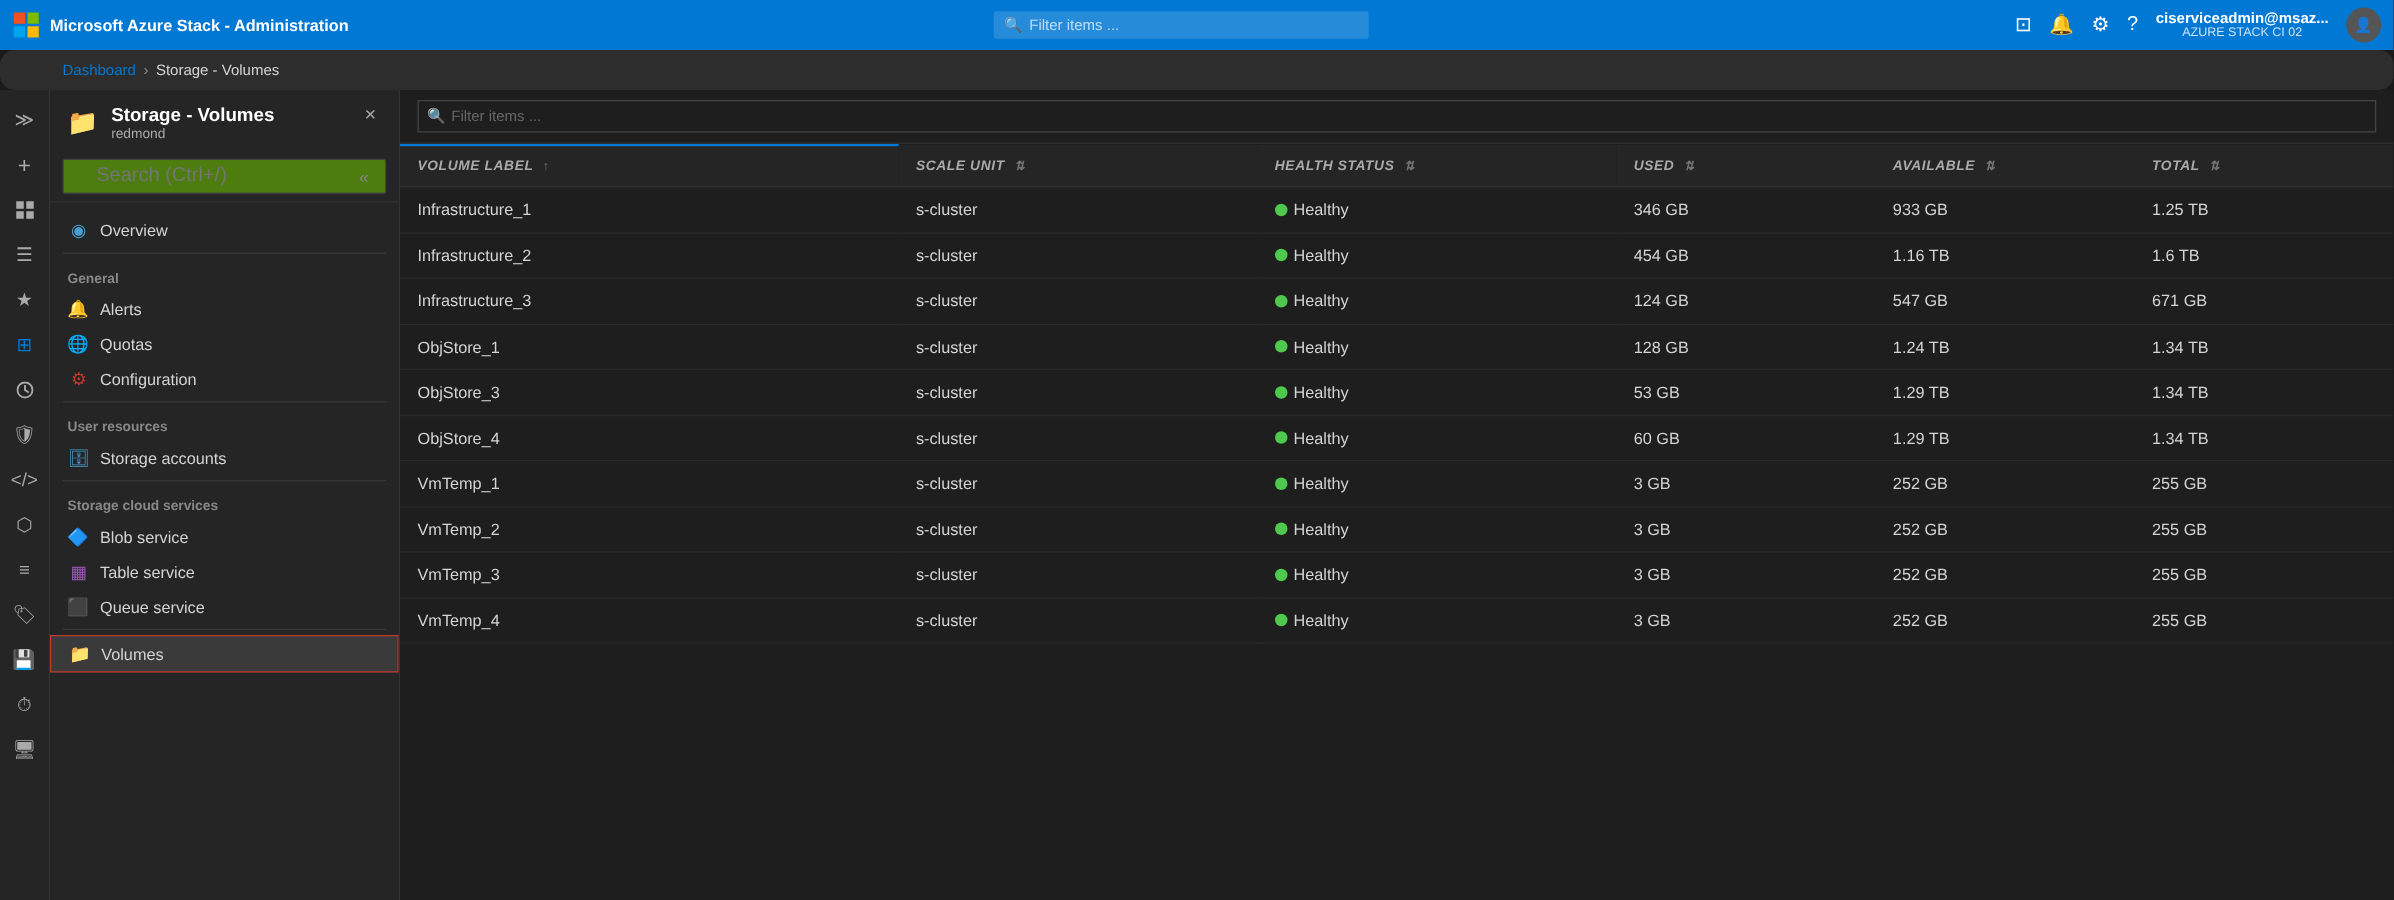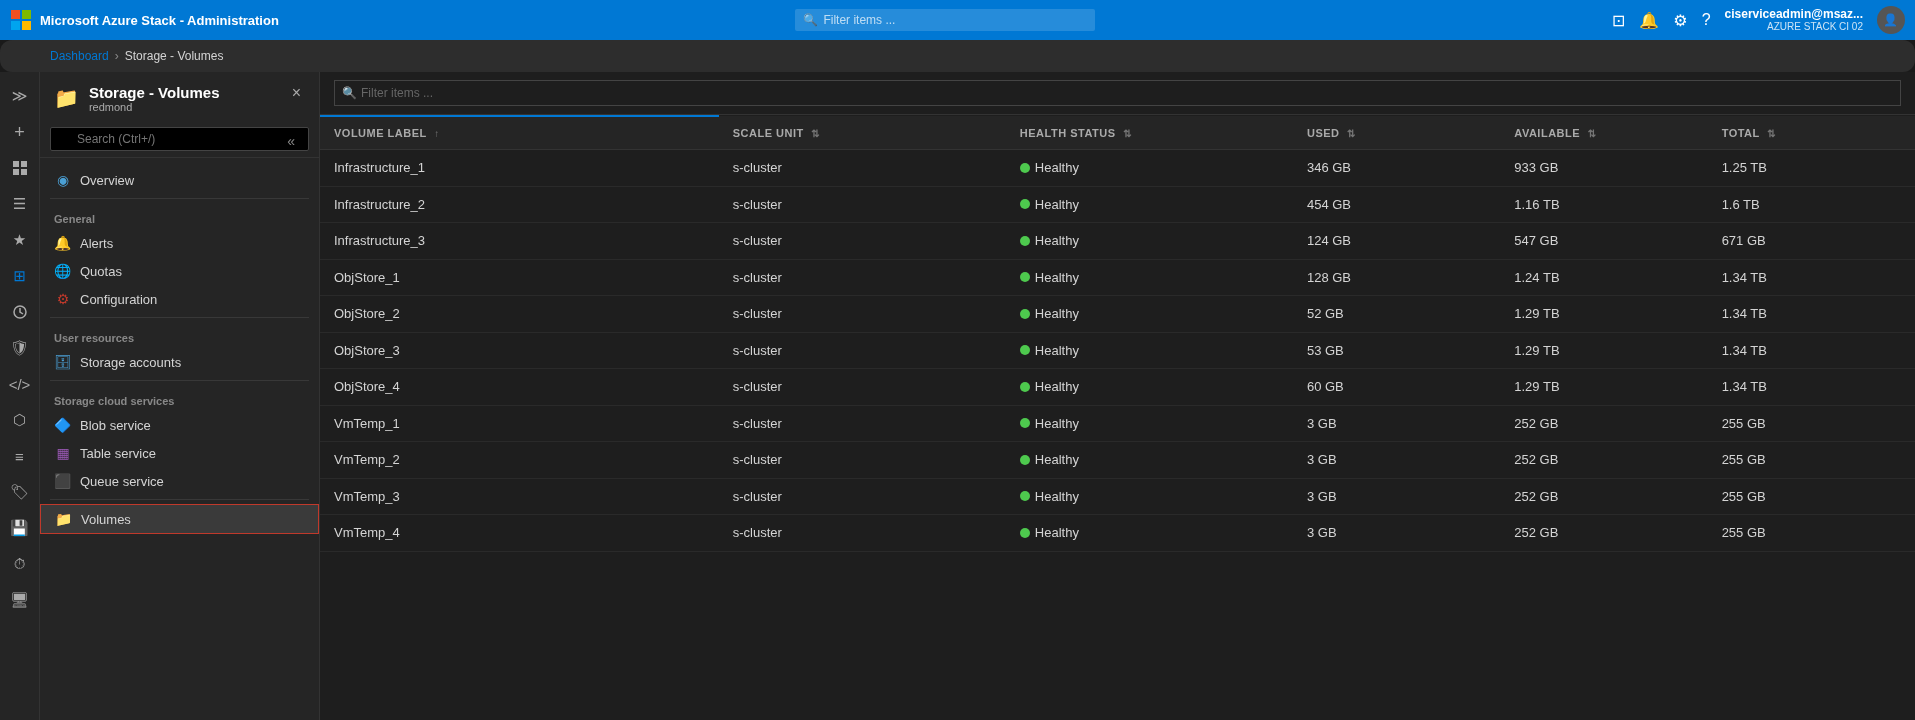--- a/index.html
+++ b/index.html
@@ -63,21 +63,21 @@
       font-size: 12px;
     }
     .topbar-icon {
       color: #fff;
       font-size: 16px;
       cursor: pointer;
     }
     .user-info {
       display: flex;
       flex-direction: column;
-      align-items: flex-end;
+      align-items: center;
       font-size: 11px;
       color: #fff;
       line-height: 1.2;
     }
     .user-info .username { font-weight: 600; font-size: 12px; }
     .user-info .stack-name { font-size: 10px; opacity: 0.8; }
     .avatar {
       width: 28px; height: 28px;
       background: #555;
       border-radius: 50%;
@@ -171,25 +171,25 @@
       font-size: 16px;
       cursor: pointer;
       padding: 0 4px;
     }
     .sidebar-search-wrap {
       padding: 6px 10px;
       border-bottom: 1px solid #333;
     }
     .sidebar-search {
       width: 100%;
-      background: #000000;
+      background: #4d7c0f;
       border: 1px solid #444;
       color: #d4d4d4;
       padding: 4px 8px 4px 26px;
-      font-size: 12px;
+      font-size: 16px;
       outline: none;
       border-radius: 2px;
       position: relative;
     }
     .sidebar-search-container {
       position: relative;
     }
     .sidebar-search-icon {
       position: absolute;
       left: 8px;
@@ -304,20 +304,21 @@
       padding: 10px 14px;
       text-align: left;
       font-size: 11px;
       font-weight: 600;
       color: #aaa;
       text-transform: uppercase;
       letter-spacing: 0.5px;
       border-bottom: 1px solid #333;
       white-space: nowrap;
       cursor: pointer;
+      font-style: italic;
     }
     thead th:first-child {
       border-top: 2px solid #0078d4;
     }
     thead th .sort-icon {
       margin-left: 4px;
       opacity: 0.6;
       font-size: 10px;
     }
     tbody tr {
@@ -555,28 +556,20 @@
             </tr>
             <tr>
               <td>ObjStore_1</td>
               <td>s-cluster</td>
               <td><span class="health-badge"><span class="health-dot"></span>Healthy</span></td>
               <td>128 GB</td>
               <td>1.24 TB</td>
               <td>1.34 TB</td>
             </tr>
             <tr>
-              <td>ObjStore_2</td>
-              <td>s-cluster</td>
-              <td><span class="health-badge"><span class="health-dot"></span>Healthy</span></td>
-              <td>52 GB</td>
-              <td>1.29 TB</td>
-              <td>1.34 TB</td>
-            </tr>
-            <tr>
               <td>ObjStore_3</td>
               <td>s-cluster</td>
               <td><span class="health-badge"><span class="health-dot"></span>Healthy</span></td>
               <td>53 GB</td>
               <td>1.29 TB</td>
               <td>1.34 TB</td>
             </tr>
             <tr>
               <td>ObjStore_4</td>
               <td>s-cluster</td>

